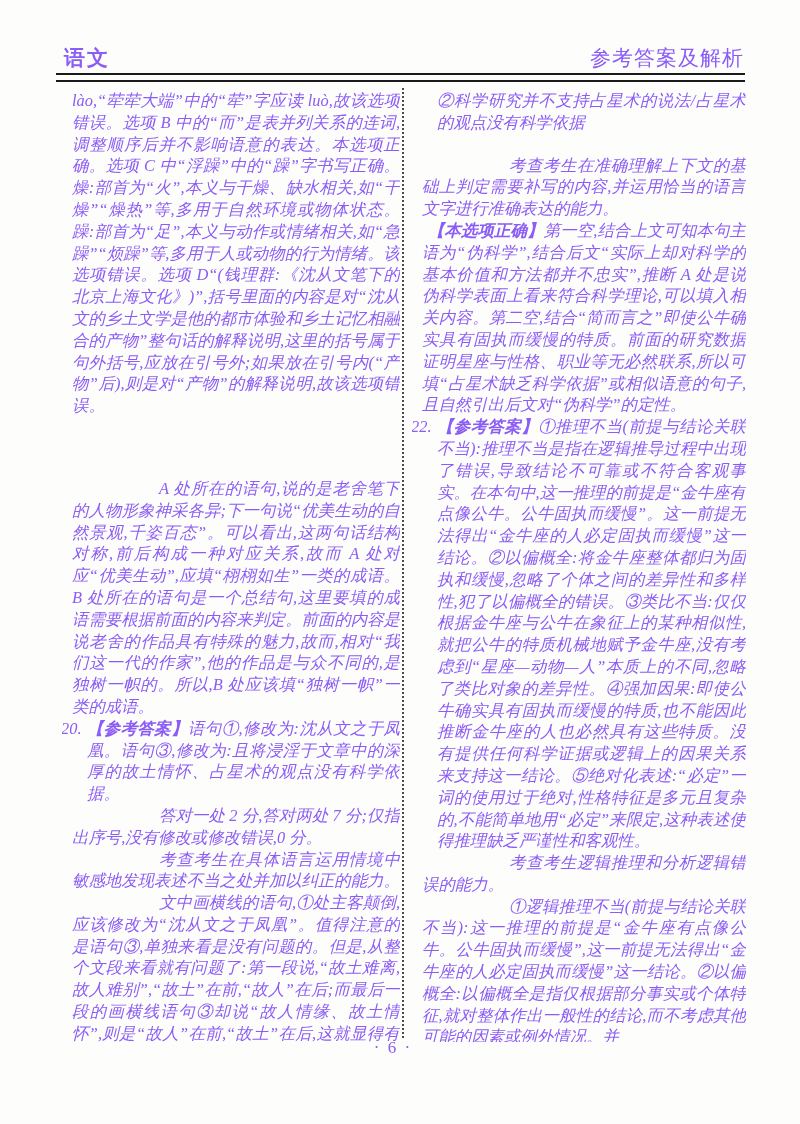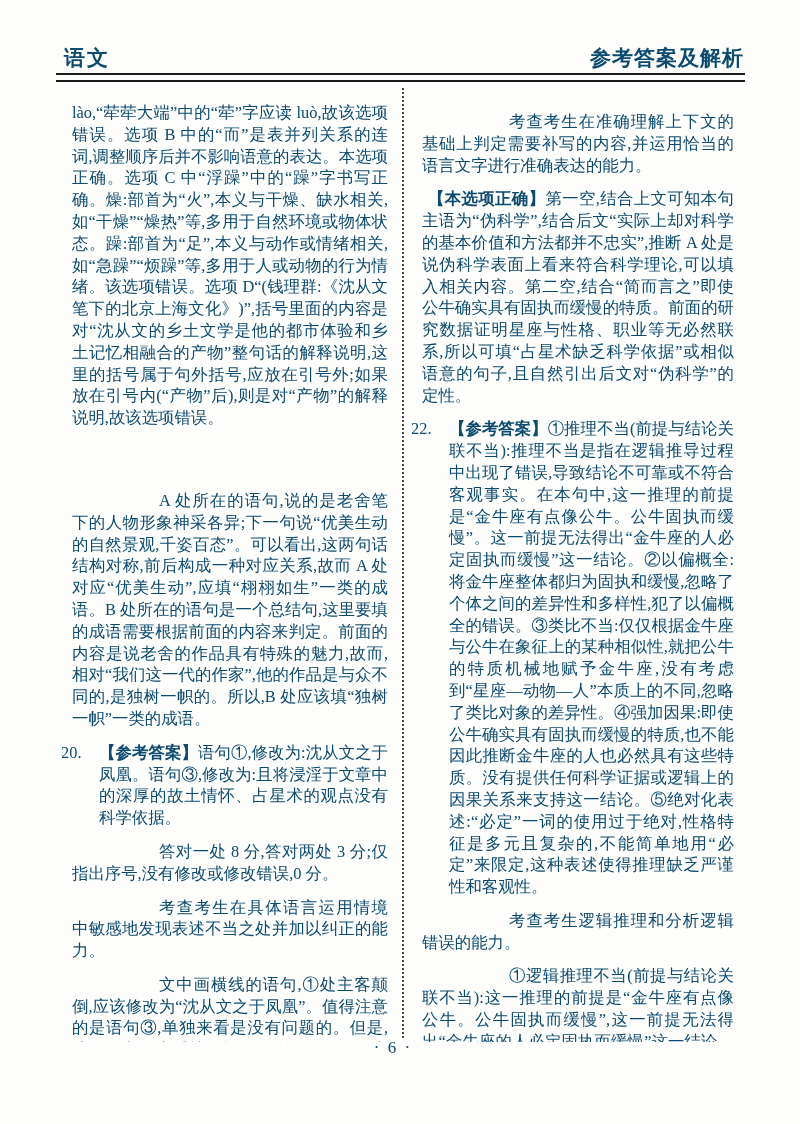--- a/index.html
+++ b/index.html
@@ -2,51 +2,51 @@
 <html><head>
 <meta charset="utf-8">
 <style>
   html,body{margin:0;padding:0;background:#e8e8e8;}
   .page{
     position:relative;
     width:800px;height:1124px;
     margin:0 auto;
     background:#fdfdfb;
     font-family:"Liberation Serif","DejaVu Serif",serif;
-    color:#0c4a6e;
+    color:#8b5cf6;
     overflow:hidden;
   }
   
   .hdr-subject{
     position:absolute;left:64px;top:44px;
     font-size:21px;font-weight:bold;letter-spacing:2px;
   }
   .hdr-title{
     position:absolute;right:56px;top:44px;
-    font-size:21px;font-weight:bold;letter-spacing:1px;
+    font-size:21px;font-weight:normal;letter-spacing:1px;
   }
   .hdr-rule{
     position:absolute;left:56px;top:73px;width:689px;height:5px;
     border-top:2px solid #1b1b1b;border-bottom:2px solid #1b1b1b;
   }
   
   .col{
     position:absolute;top:90px;
     font-size:16.4px;line-height:21.8px;
     text-align:justify;
     height:952px;overflow:hidden;
   }
   .col-left{left:62px;width:338px;}
   .col-right{left:412px;width:334px;}
   .divider{
     position:absolute;left:402px;top:88px;height:950px;width:0;
     border-left:2px dotted #4a4a4a;
   }
   
-  p{margin:12px;padding:0;}
+  p{margin:0;padding:0;font-style:italic;}
   .p-cont{margin-left:10px;}           
   .item{position:relative;padding-left:25px;}
   .num{position:absolute;left:-1px;top:0;}
   .tag{font-weight:bold;font-family:"Liberation Sans","DejaVu Sans",sans-serif;}
   .p-exp{margin-left:-15px;text-indent:87px;}   
   .p-exp-tag{margin-left:-15px;text-indent:6px;} 
   .gap-after-answer{margin-top:61px;}
   .gap-small{margin-top:21px;}
   
   .footer{
@@ -70,30 +70,31 @@
     <p class="p-cont">lào,“荦荦大端”中的“荦”字应读 luò,故该选项错误。选项 B 中的“而”是表并列关系的连词,调整顺序后并不影响语意的表达。本选项正确。选项 C 中“浮躁”中的“躁”字书写正确。燥:部首为“火”,本义与干燥、缺水相关,如“干燥”“燥热”等,多用于自然环境或物体状态。躁:部首为“足”,本义与动作或情绪相关,如“急躁”“烦躁”等,多用于人或动物的行为情绪。该选项错误。选项 D“(钱理群:《沈从文笔下的北京上海文化》)”,括号里面的内容是对“沈从文的乡土文学是他的都市体验和乡土记忆相融合的产物”整句话的解释说明,这里的括号属于句外括号,应放在引号外;如果放在引号内(“产物”后),则是对“产物”的解释说明,故该选项错误。</p>
 
     <div class="item">
       <p class="p-exp gap-after-answer">A 处所在的语句,说的是老舍笔下的人物形象神采各异;下一句说“优美生动的自然景观,千姿百态”。可以看出,这两句话结构对称,前后构成一种对应关系,故而 A 处对应“优美生动”,应填“栩栩如生”一类的成语。B 处所在的语句是一个总结句,这里要填的成语需要根据前面的内容来判定。前面的内容是说老舍的作品具有特殊的魅力,故而,相对“我们这一代的作家”,他的作品是与众不同的,是独树一帜的。所以,B 处应该填“独树一帜”一类的成语。</p>
     </div>
 
     <div class="item">
       <p>
         <span class="num">20.</span><span class="tag">【参考答案】</span><span>语句①,修改为:沈从文之于凤凰。语句③,修改为:且将浸淫于文章中的深厚的故土情怀、占星术的观点没有科学依据。</span>
       </p>
-      <p class="p-exp">答对一处 8 分,答对两处 3 分;仅指出序号,没有修改或修改错误,0 分。</p>
+      <p class="p-exp">答对一处 2 分,答对两处 7 分;仅指出序号,没有修改或修改错误,0 分。</p>
       <p class="p-exp">考查考生在具体语言运用情境中敏感地发现表述不当之处并加以纠正的能力。</p>
       <p class="p-exp">文中画横线的语句,①处主客颠倒,应该修改为“沈从文之于凤凰”。值得注意的是语句③,单独来看是没有问题的。但是,从整个文段来看就有问题了:第一段说,“故土难离,故人难别”,“故土”在前,“故人”在后;而最后一段的画横线语句③却说“故人情缘、故土情怀”,则是“故人”在前,“故土”在后,这就显得有些前后不照应了。修改的话,把“故人情缘”和“故土情怀”的位置对调即可。</p>
     </div>
 
   </div>
 
   <div class="col col-right">
 
     <div class="item">
+      <p>②科学研究并不支持占星术的说法/占星术的观点没有科学依据</p>
       <p class="p-exp gap-small">考查考生在准确理解上下文的基础上判定需要补写的内容,并运用恰当的语言文字进行准确表达的能力。</p>
       <p class="p-exp-tag">
         <span class="tag">【本选项正确】</span><span>第一空,结合上文可知本句主语为“伪科学”,结合后文“实际上却对科学的基本价值和方法都并不忠实”,推断 A 处是说伪科学表面上看来符合科学理论,可以填入相关内容。第二空,结合“简而言之”即使公牛确实具有固执而缓慢的特质。前面的研究数据证明星座与性格、职业等无必然联系,所以可填“占星术缺乏科学依据”或相似语意的句子,且自然引出后文对“伪科学”的定性。</span>
       </p>
     </div>
 
     <div class="item">
       <p>
         <span class="num">22.</span><span class="tag">【参考答案】</span><span>①推理不当(前提与结论关联不当):推理不当是指在逻辑推导过程中出现了错误,导致结论不可靠或不符合客观事实。在本句中,这一推理的前提是“金牛座有点像公牛。公牛固执而缓慢”。这一前提无法得出“金牛座的人必定固执而缓慢”这一结论。②以偏概全:将金牛座整体都归为固执和缓慢,忽略了个体之间的差异性和多样性,犯了以偏概全的错误。③类比不当:仅仅根据金牛座与公牛在象征上的某种相似性,就把公牛的特质机械地赋予金牛座,没有考虑到“星座—动物—人”本质上的不同,忽略了类比对象的差异性。④强加因果:即使公牛确实具有固执而缓慢的特质,也不能因此推断金牛座的人也必然具有这些特质。没有提供任何科学证据或逻辑上的因果关系来支持这一结论。⑤绝对化表述:“必定”一词的使用过于绝对,性格特征是多元且复杂的,不能简单地用“必定”来限定,这种表述使得推理缺乏严谨性和客观性。</span>
       </p>

